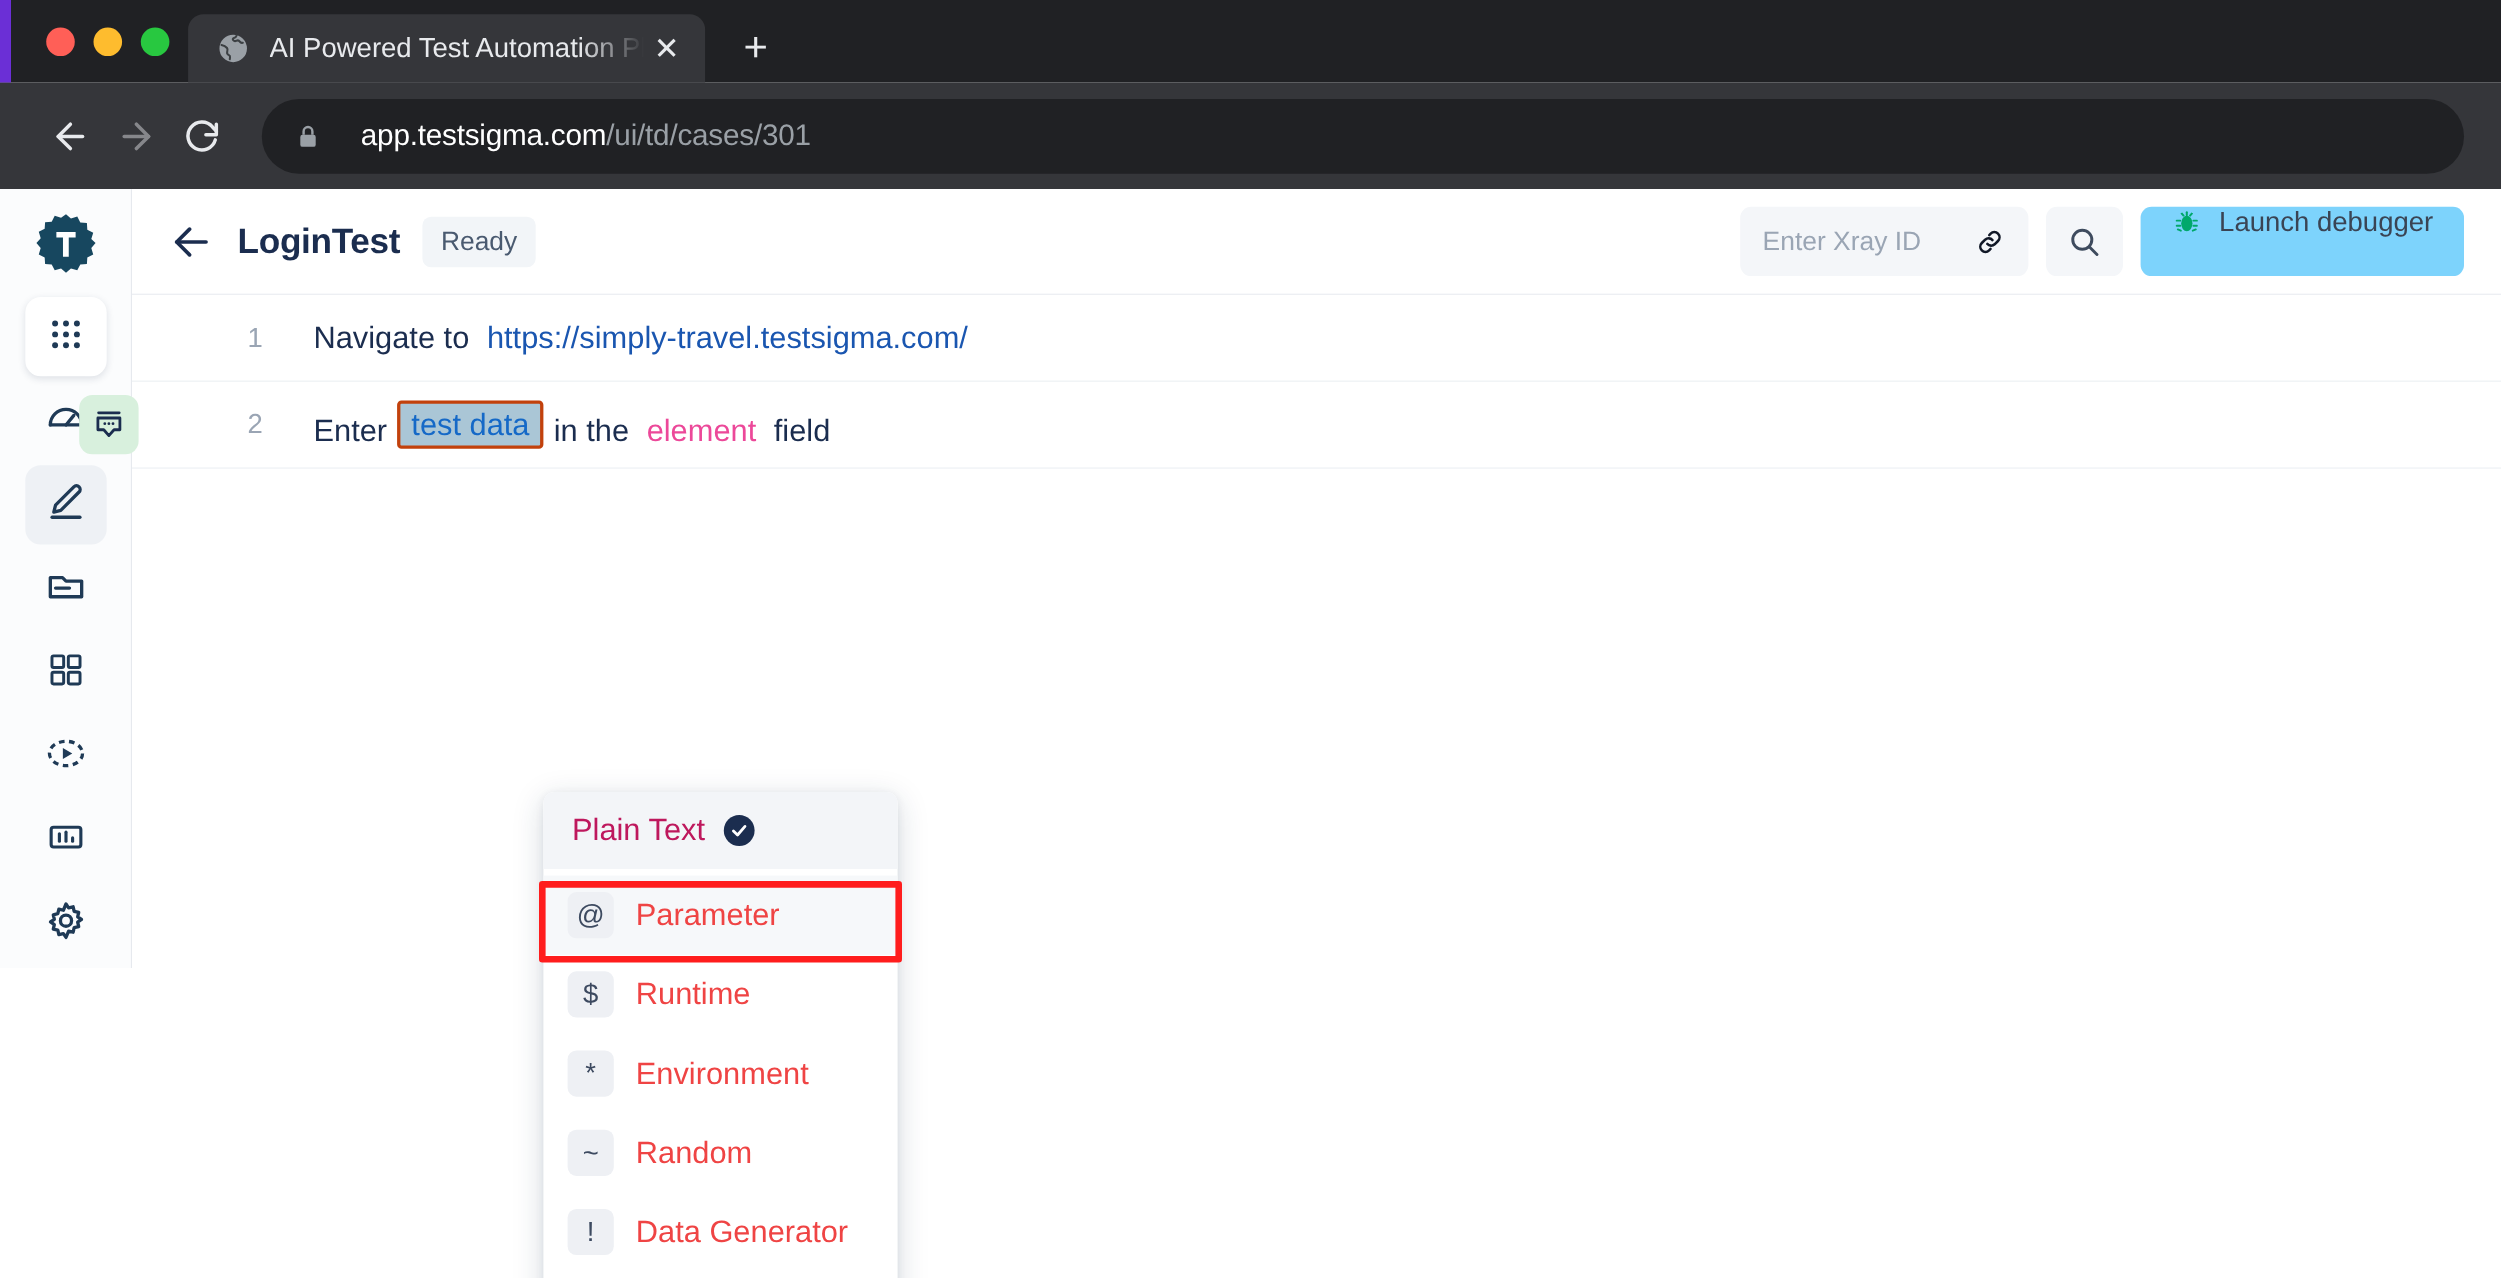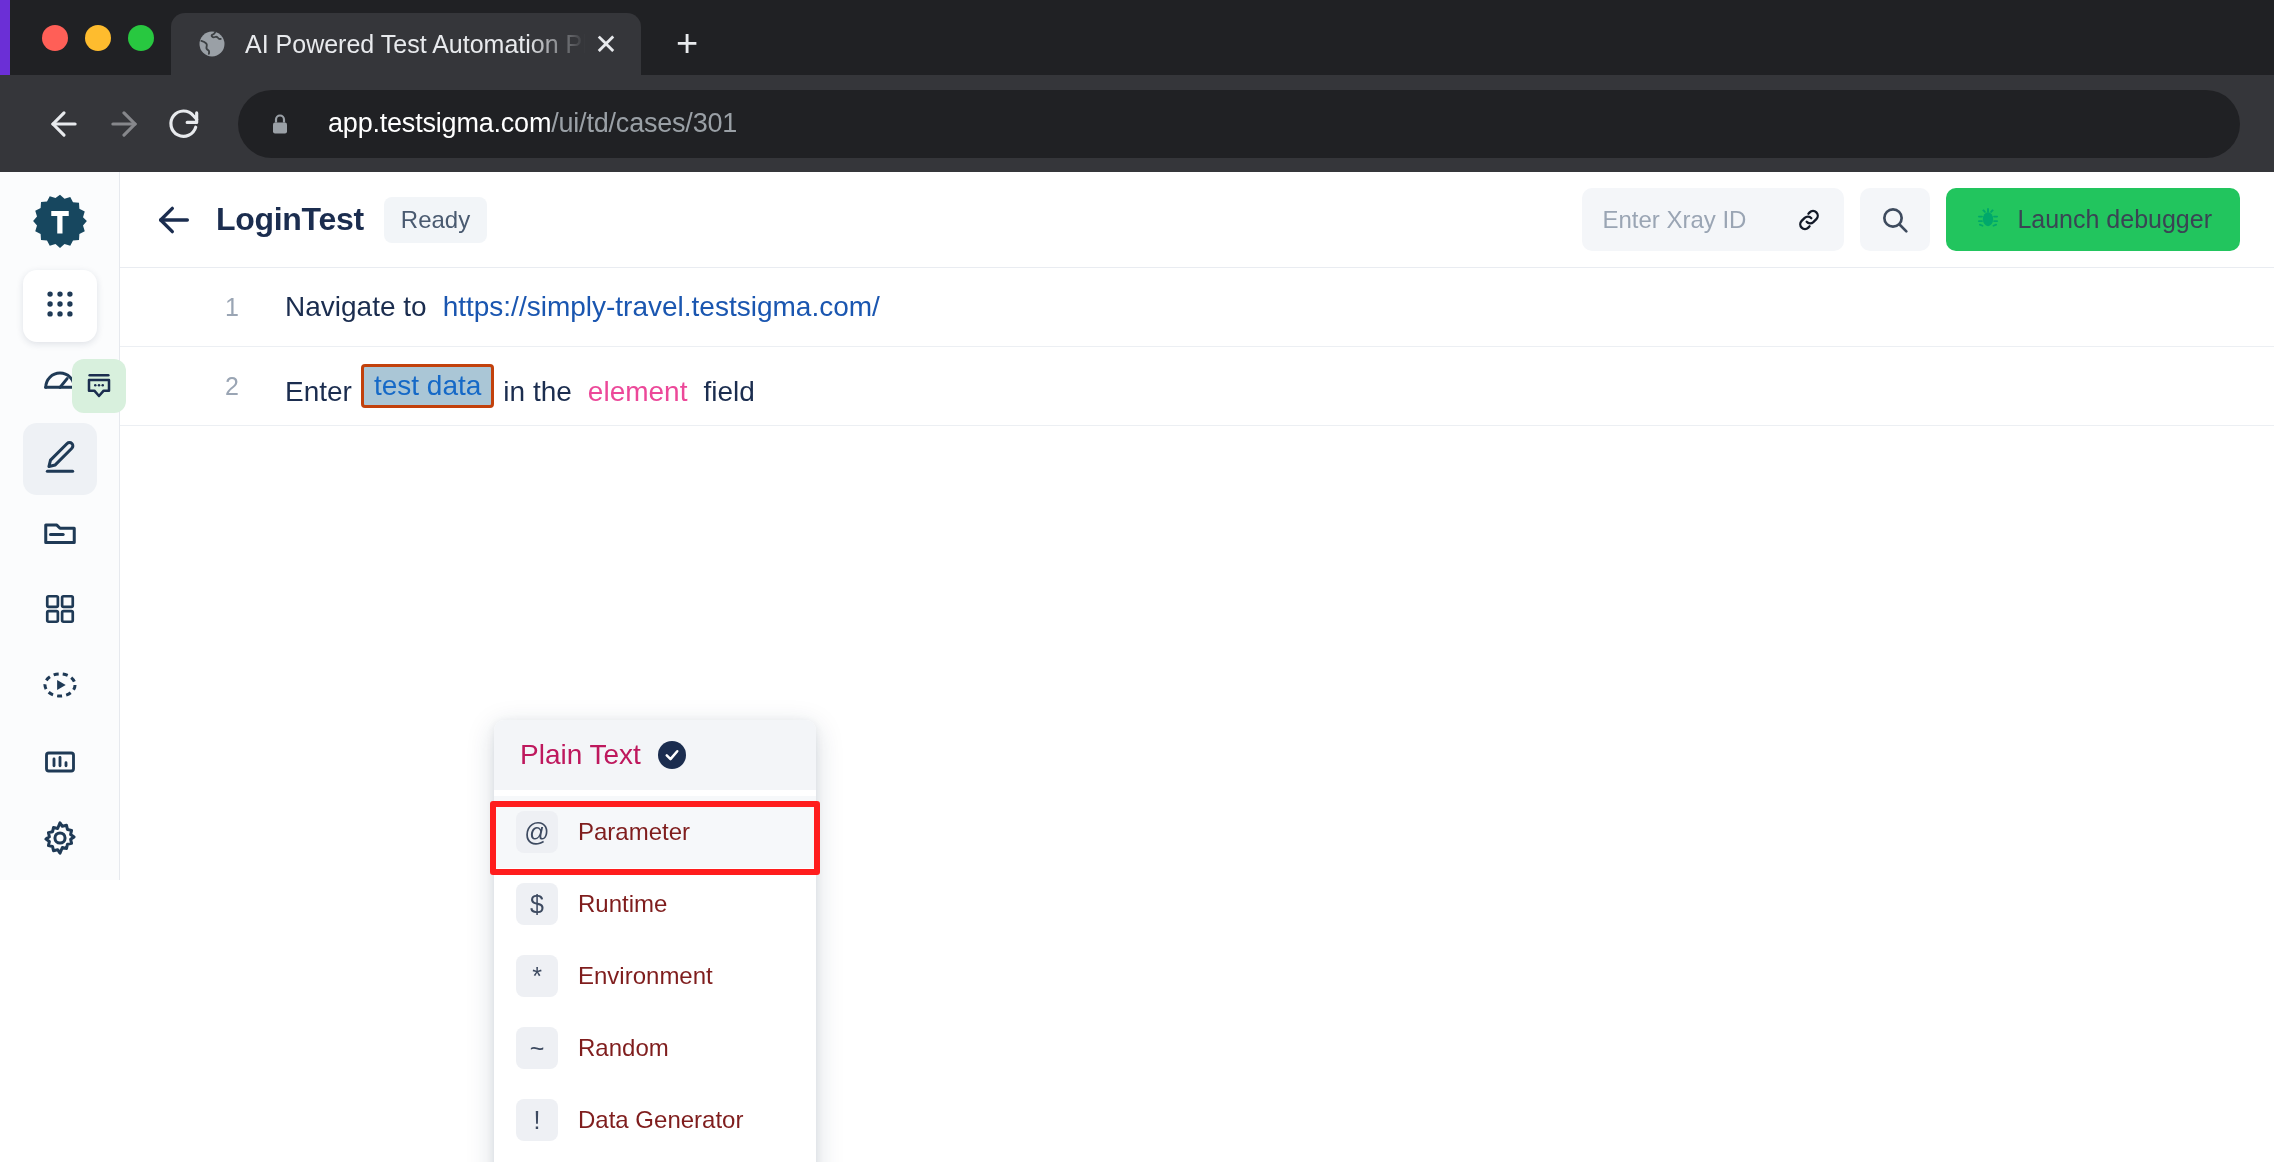--- a/index.html
+++ b/index.html
@@ -154,22 +154,22 @@
   .xray-ph { flex: 1; font-size: 24px; color: #9aa5b4; }
   .link-icon { width: 30px; height: 30px; flex:0 0 30px; display:flex; align-items:center; justify-content:center; color:#111827; }
 
   .icon-btn {
     width: 70px; height: 63px;
     background: #f4f6f9; border-radius: 10px;
     display: flex; align-items: center; justify-content: center;
     color: #3e4b5e; margin-right: 16px;
   }
   .debug-btn {
-    height: 63px; background: #22c55e; border-radius: 10px;
-    display: flex; align-items: center; gap: 15px;
+    height: 63px; background: #7dd3fc; border-radius: 10px;
+    display: flex; gap: 15px;
     padding: 0 28px;
     font-size: 25px; color: #3a4454;
   }
   .bug-glyph { font-size: 26px; color: #00a86b; line-height: 1; }
 
   
   .steps { position: relative; flex: 1; }
 
   .step-row {
     display: flex; align-items: center;
@@ -236,21 +236,21 @@
     display: flex; align-items: center;
     padding: 0 22px; gap: 20px;
   }
   .dd-item.highlighted { background: #f6f8fa; }
   .dd-sym {
     width: 42px; height: 42px; flex: 0 0 42px;
     background: #eef0f4; border-radius: 8px;
     display: flex; align-items: center; justify-content: center;
     font-size: 25px; color: #3d4a60;
   }
-  .dd-label { font-size: 24px; color: #7f1d1d; }
+  .dd-label { font-size: 28px; color: #ef4444; }
 
   .redbox {
     position: absolute;
     left: 370px; top: 533px;
     width: 330px; height: 74px;
     border: 6px solid #ff1d1d;
     border-radius: 3px;
     z-index: 30;
     pointer-events: none;
   }

